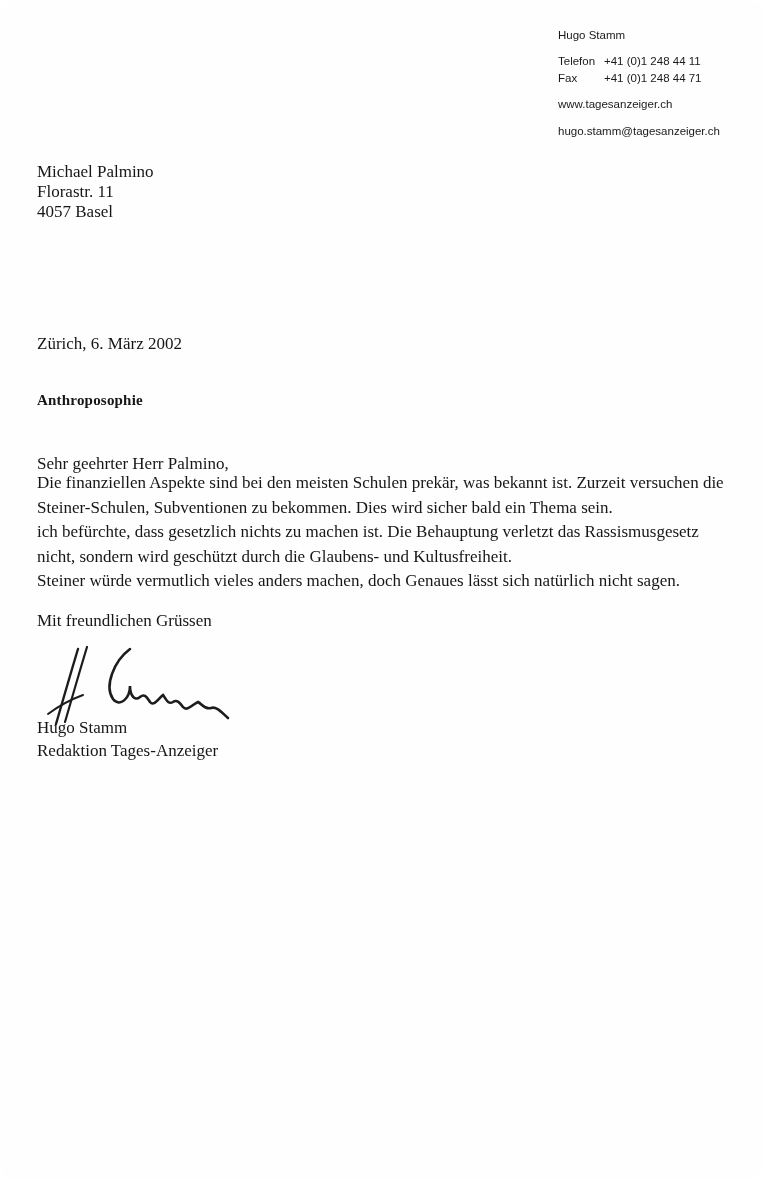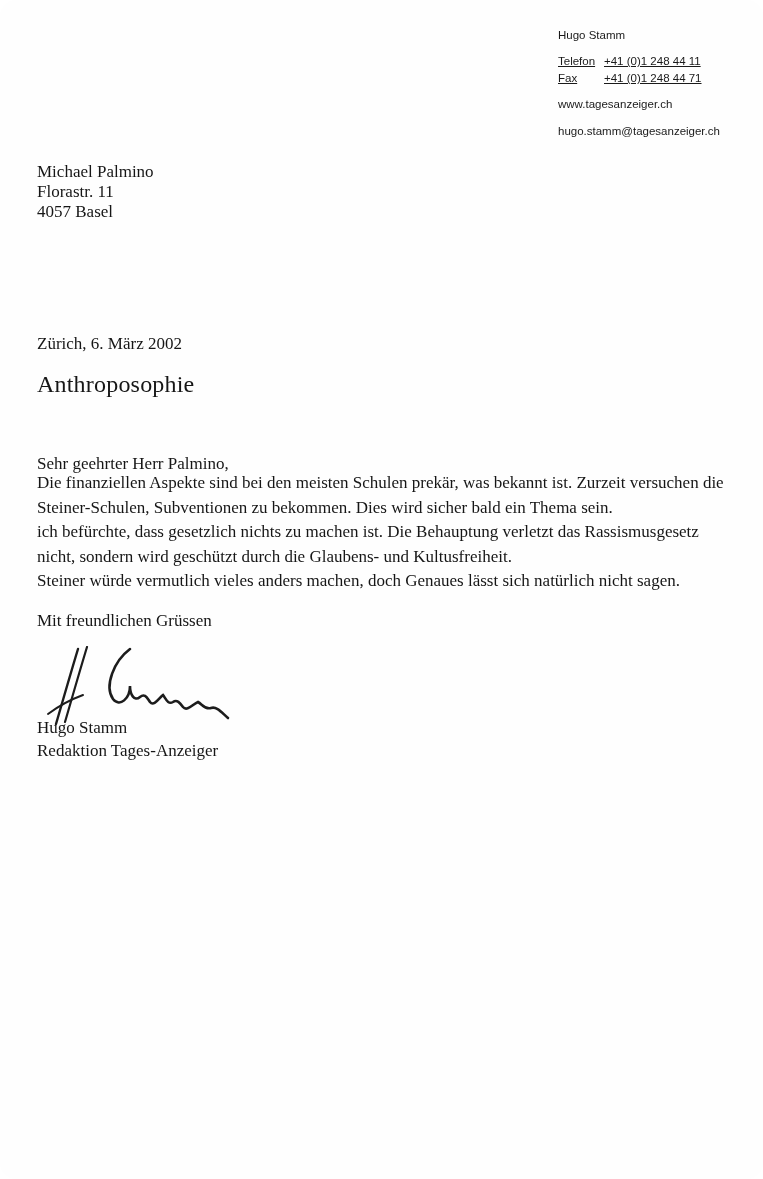--- a/index.html
+++ b/index.html
@@ -23,21 +23,21 @@
     left: 558px;
     top: 27px;
     width: 190px;
     font-family: "Liberation Sans", sans-serif;
     font-size: 11.5px;
     line-height: 17px;
     color: #1a1a1a;
   }
   .lh-name { margin-bottom: 9px; }
   .lh-address { margin-bottom: 9px; }
-  .lh-contact { margin-bottom: 9px; text-decoration: underline; }
+  .lh-contact { margin-bottom: 9px; }
   .lh-contact .row { display: flex; }
   .lh-contact .lbl { width: 46px; flex: 0 0 46px; }
   .lh-web { margin-bottom: 10px; }
   
   .recipient {
     position: absolute;
     left: 37px;
     top: 162px;
     font-size: 17px;
     line-height: 20px;
@@ -45,23 +45,23 @@
   
   .dateline {
     position: absolute;
     left: 37px;
     top: 334px;
     font-size: 17px;
   }
   .subject {
     position: absolute;
     left: 37px;
-    top: 371px;
-    font-size: 24px;
-    font-weight: normal;
+    top: 392px;
+    font-size: 15px;
+    font-weight: bold;
     letter-spacing: 0.2px;
   }
   
   .salutation {
     position: absolute;
     left: 37px;
     top: 454px;
     font-size: 17px;
   }
   .body-text {

